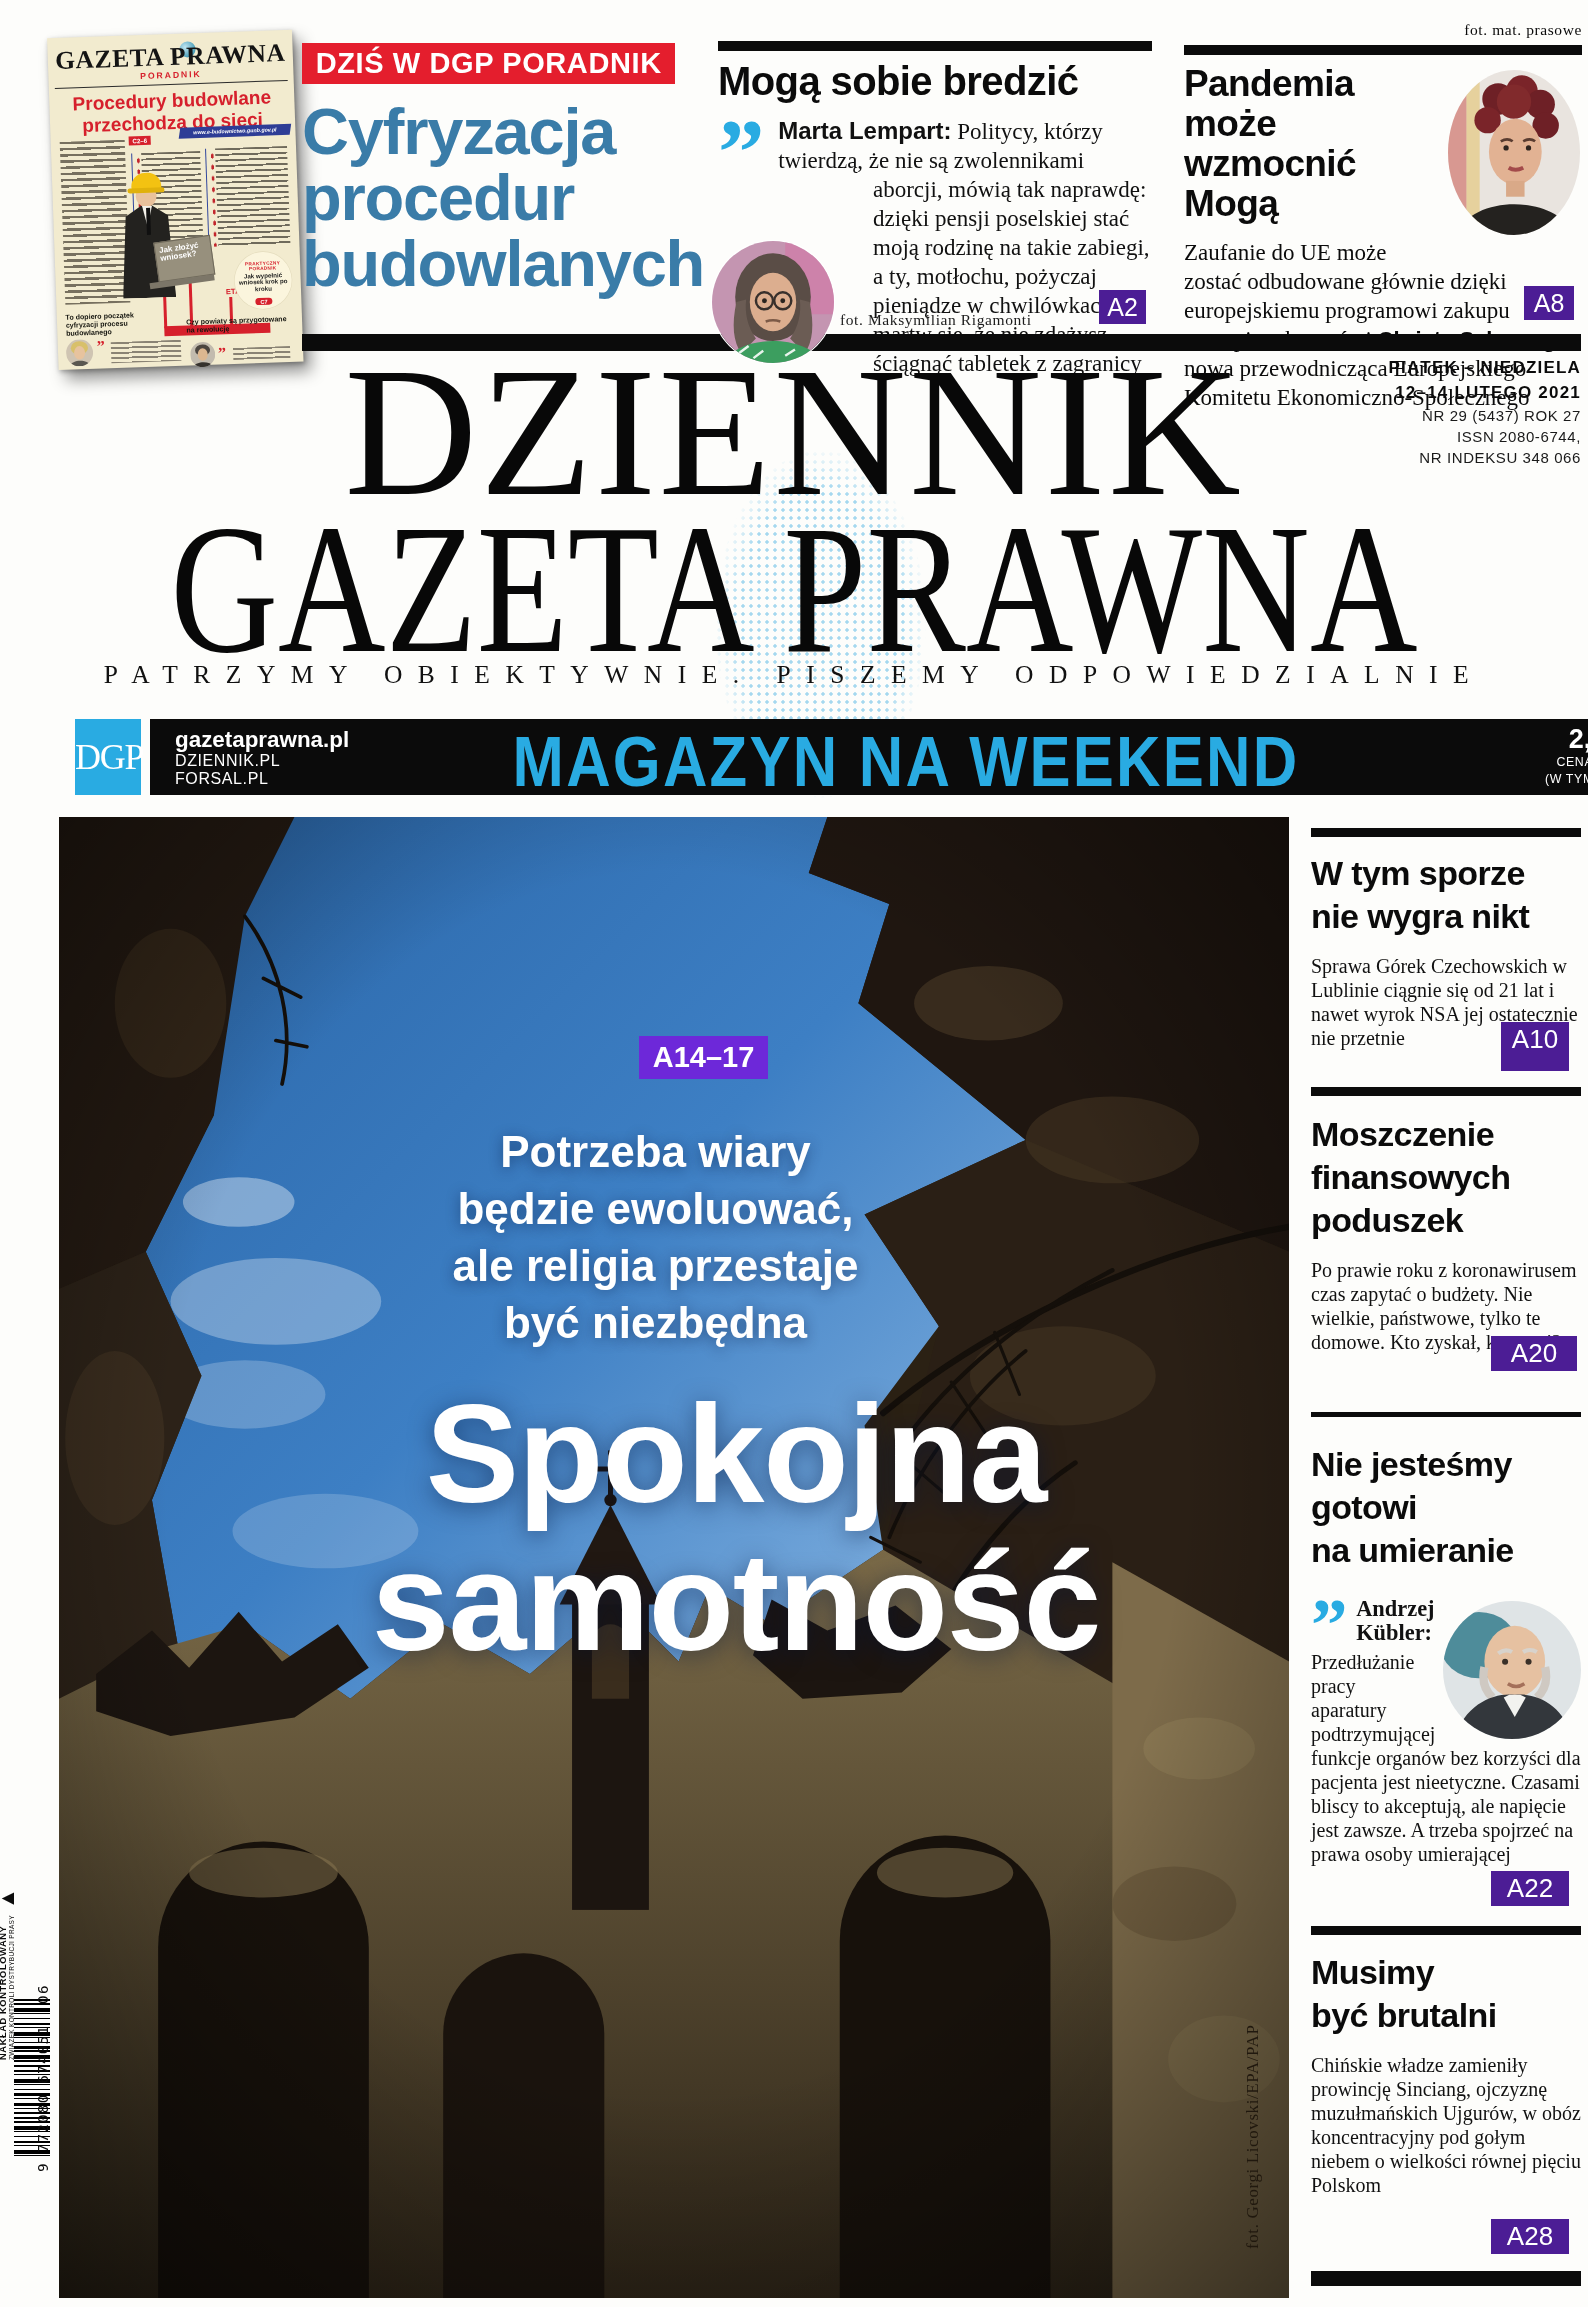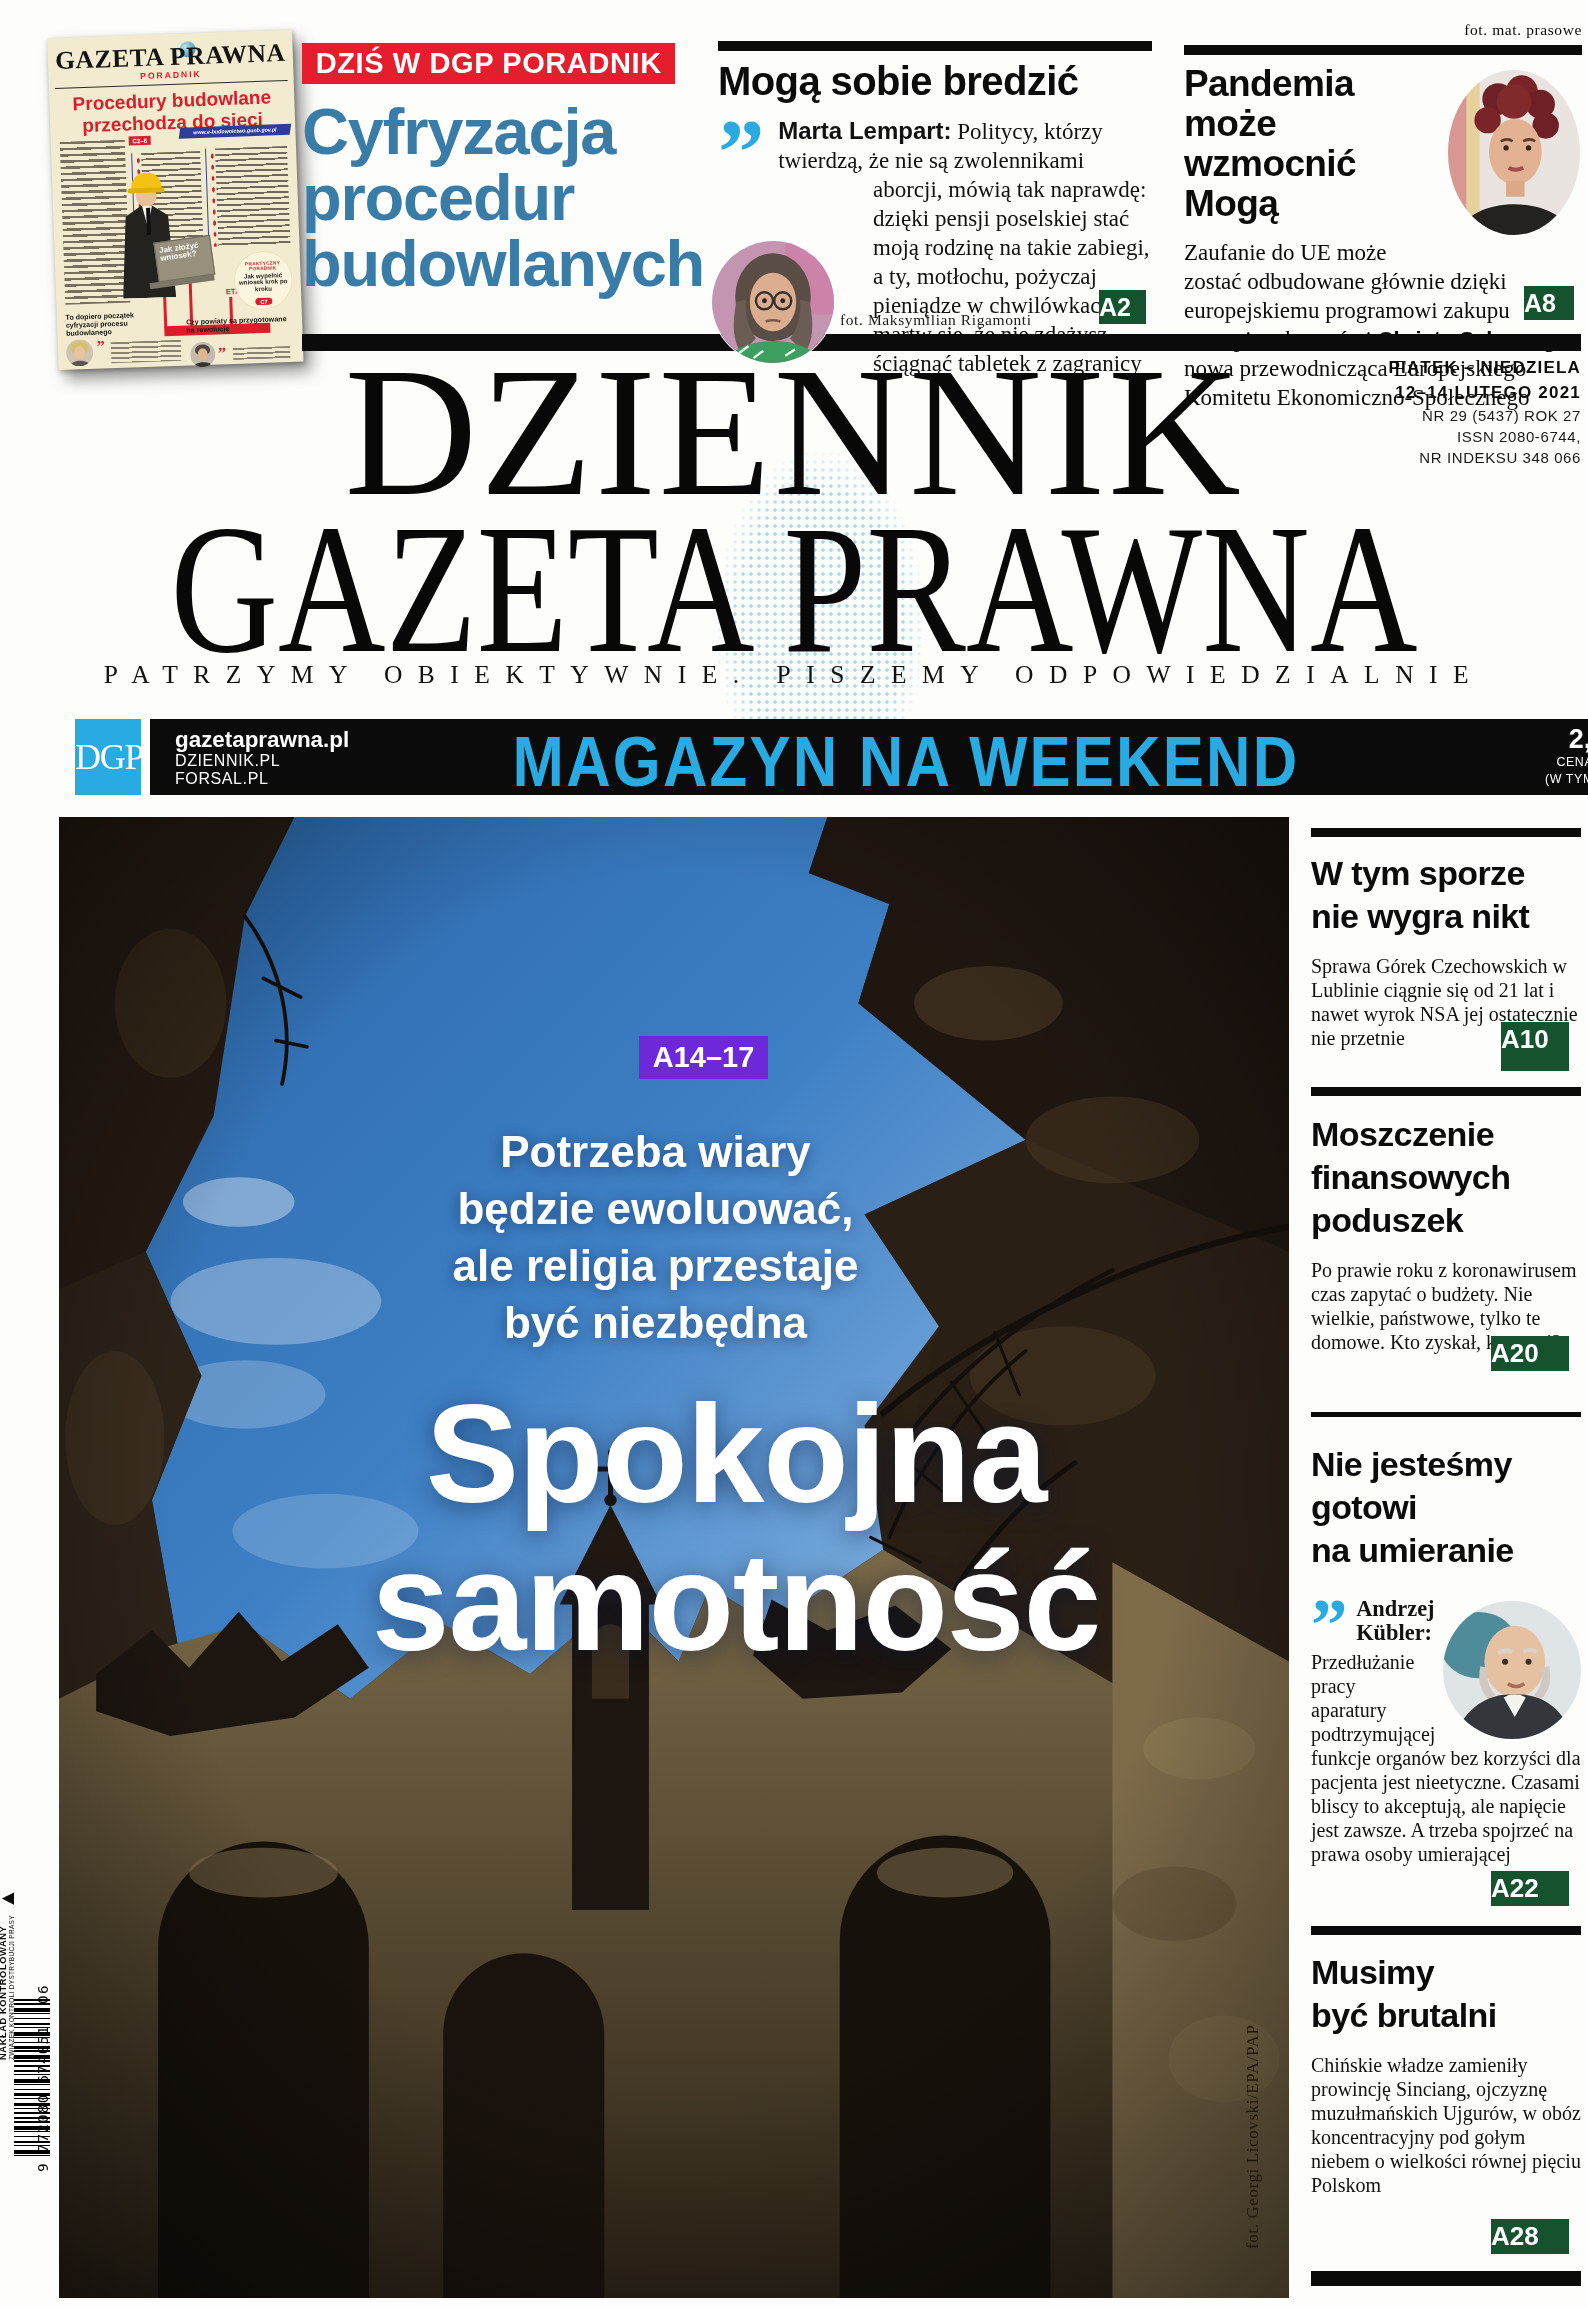--- a/index.html
+++ b/index.html
@@ -75,21 +75,21 @@
   .qmark::before{content:"”";}
   .qmark{float:left;color:#29abe2;font-family:"Liberation Serif",serif;font-weight:700;
          font-size:93px;line-height:.78;height:68px;padding-right:13.7px;}
   #qa .lspacer{float:left;clear:left;width:155px;height:143px;margin-top:73px;}
   .q-serif{font-family:"Liberation Serif",serif;font-size:23px;line-height:29px;color:#111;}
   .q-speaker{font-family:"Liberation Sans",sans-serif;font-weight:700;font-size:24px;}
   #lempart-photo{position:absolute;left:712px;top:241px;width:122px;height:122px;border-radius:50%;
         overflow:hidden;z-index:6;box-shadow:0 0 0 1.2px #fff;}
   #qa-credit{position:absolute;left:840px;top:311px;font-size:15.5px;color:#1c1c1c;
         font-family:"Liberation Serif",serif;letter-spacing:0.6px;}
-  .pbadge{position:absolute;background:#14532d;color:#fff;font-weight:700;text-align:left;}
+  .pbadge{position:absolute;background:#4c1d95;color:#fff;font-weight:400;text-align:center;}
 
   
   #eu{position:absolute;left:1184px;top:21px;width:398px;}
   #eu .credit{text-align:right;font-family:"Liberation Serif",serif;font-size:15.5px;letter-spacing:0.6px;margin-bottom:6.2px;}
   #eu .toprule{height:10px;background:#0b0b0b;margin-bottom:8.7px;}
   #eu .pspacer{float:right;width:140px;height:177px;}
   #eu h2{margin:2.5px 0 13.7px 0;font-size:37px;line-height:40px;letter-spacing:-0.6px;}
   #eu .body{font-family:"Liberation Serif",serif;font-size:23px;line-height:29px;}
   #eu .body b{font-family:"Liberation Sans",sans-serif;font-size:22px;}
   #schweng-photo{position:absolute;left:1448px;top:70px;width:132px;height:165px;border-radius:50%;overflow:hidden;}
@@ -412,21 +412,21 @@
 
   <div class="rule" style="left:1311px;top:1087px;width:270px;height:8.7px;"></div>
   <div class="sb" style="top:1113px;height:286px;">
     <div class="hd">
       <div>Moszczenie</div>
       <div>finansowych</div>
       <div>poduszek</div>
     </div>
     <div class="bd">Po prawie roku z koronawirusem czas zapytać o budżety. Nie wielkie, państwowe, tylko te domowe. Kto zyskał, kto traci?</div>
   </div>
-  <div class="pbadge" style="left:1491px;top:1336px;width:78px;height:35px;font-size:26px;line-height:35px;">A20</div>
+  <div class="pbadge" style="left:1491px;top:1336px;width:86px;height:35px;font-size:26px;line-height:35px;">A20</div>
 
   <div class="rule" style="left:1311px;top:1412px;width:270px;height:5px;"></div>
   <div class="sb" style="top:1443px;height:472px;">
     <div class="hd">
       <div>Nie jesteśmy</div>
       <div>gotowi</div>
       <div>na umieranie</div>
     </div>
     <p class="bd" style="margin-top:25px;">
       <span class="kub-wrap">

